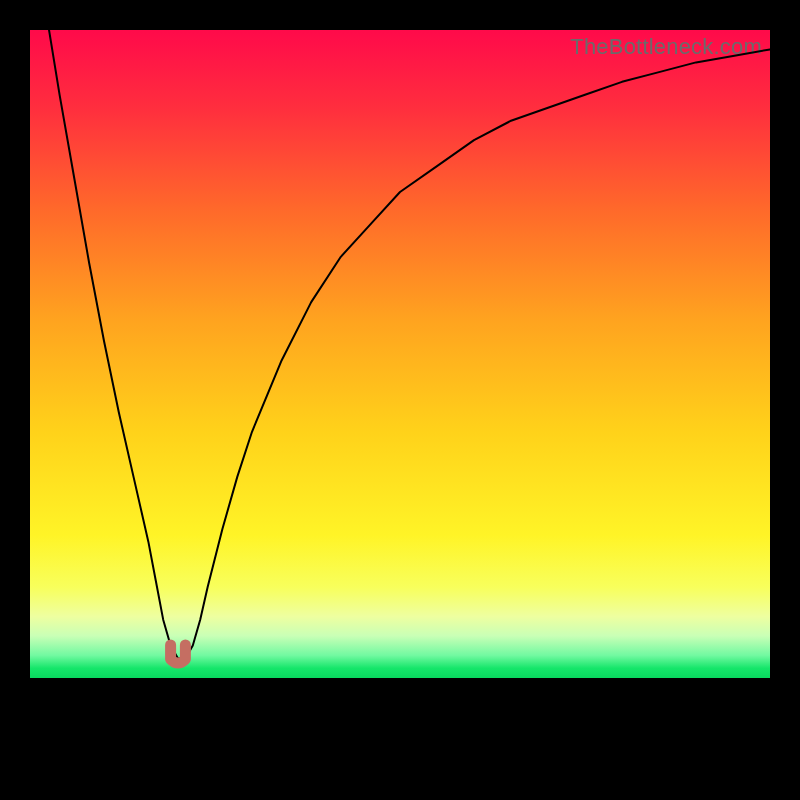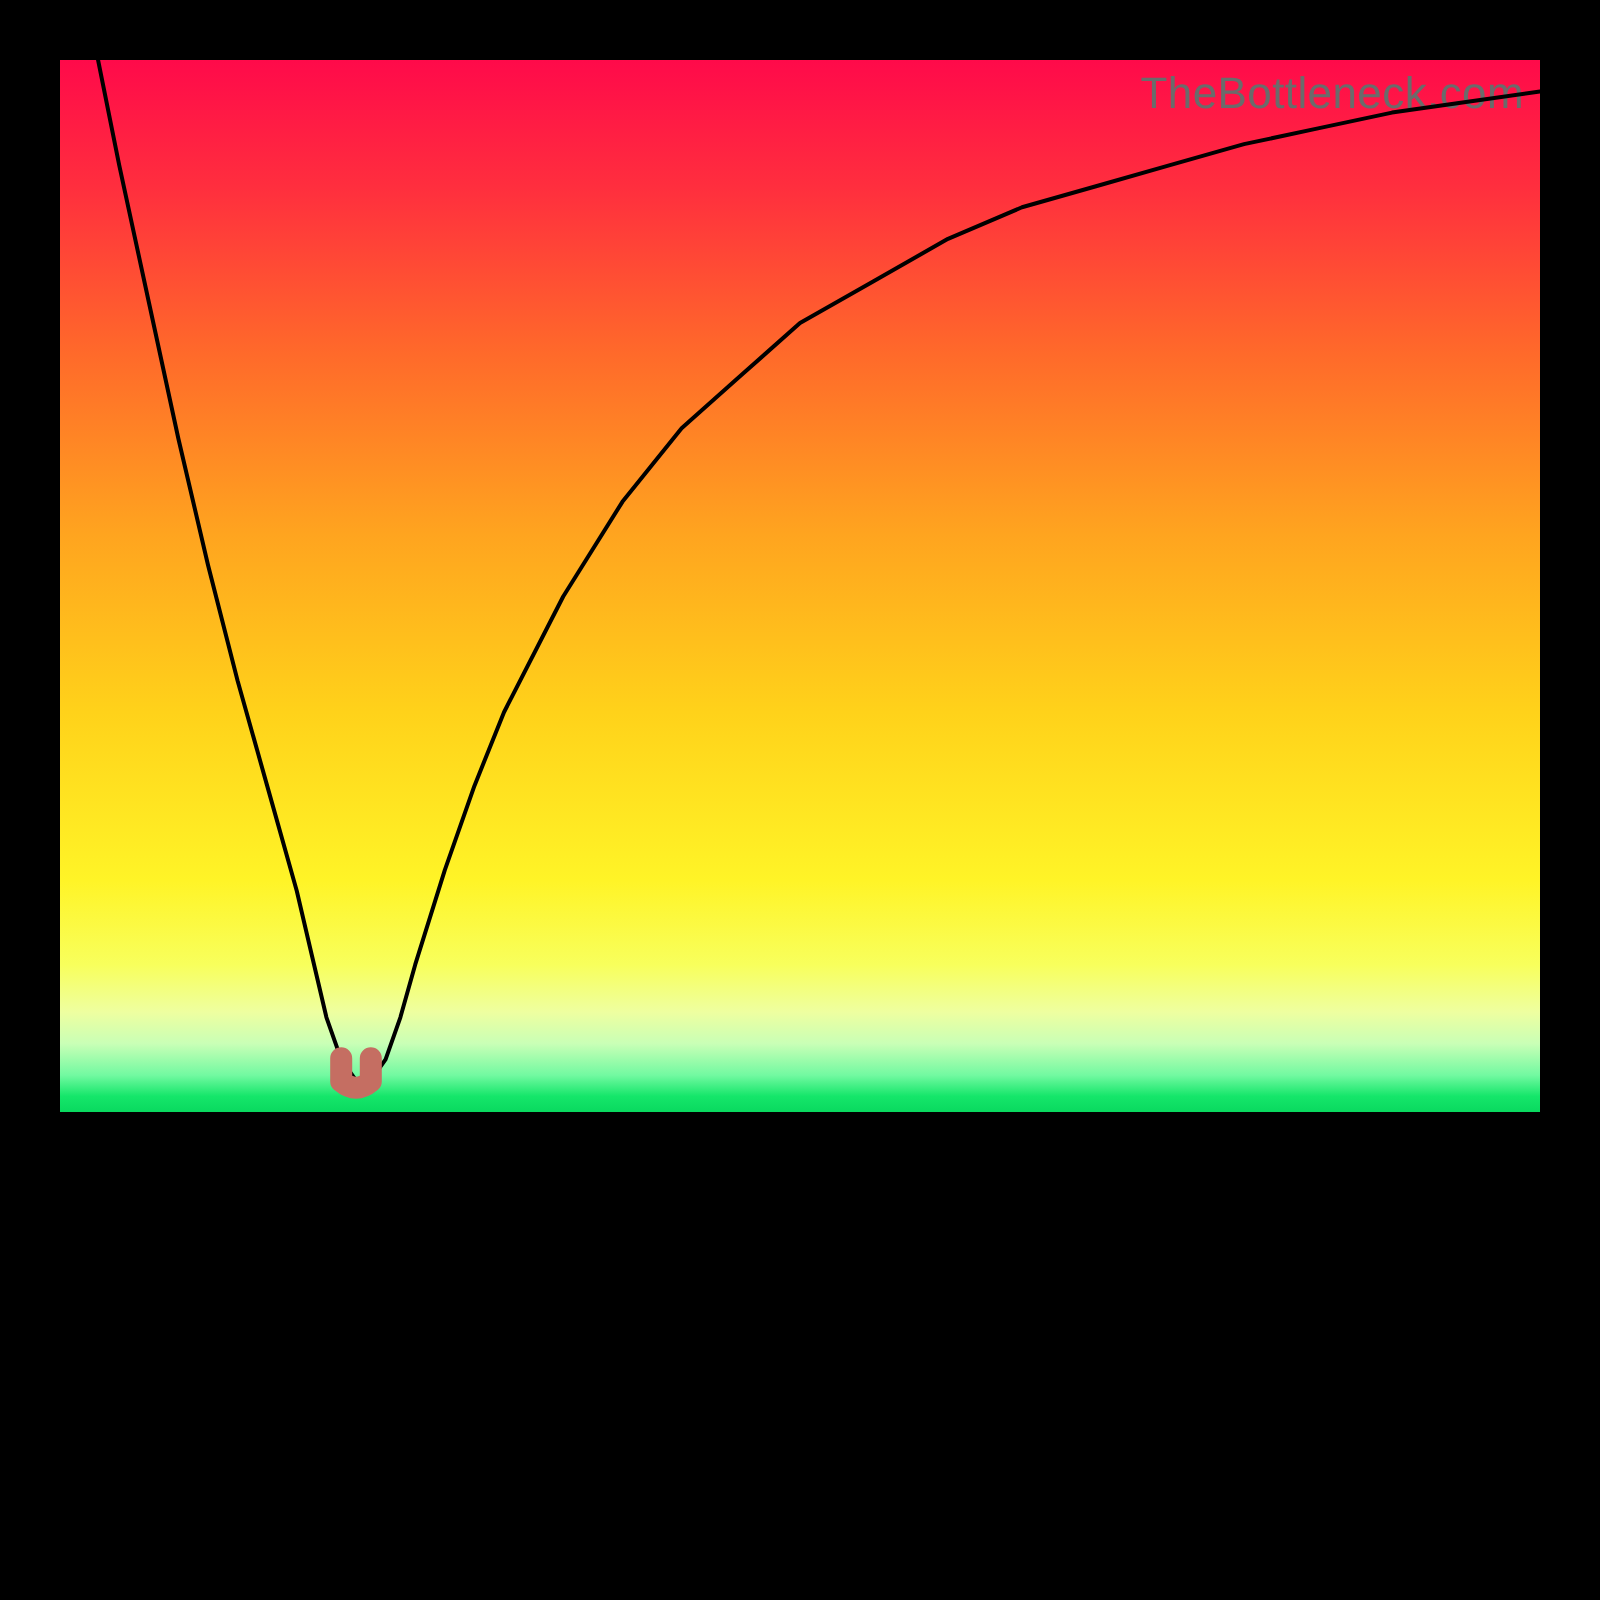--- a/index.html
+++ b/index.html
@@ -17,21 +17,21 @@
     top: 0;
     width: 800px;
     height: 800px;
     background: #000;
   }
   .plot-area {
     position: absolute;
     left: 30px;
     top: 30px;
     width: 740px;
-    height: 526px;
+    height: 648px;
     overflow: hidden;
   }
   .gradient {
     position: absolute;
     left: 0;
     top: 0;
     width: 100%;
     height: 100%;
   }
   .watermark {

